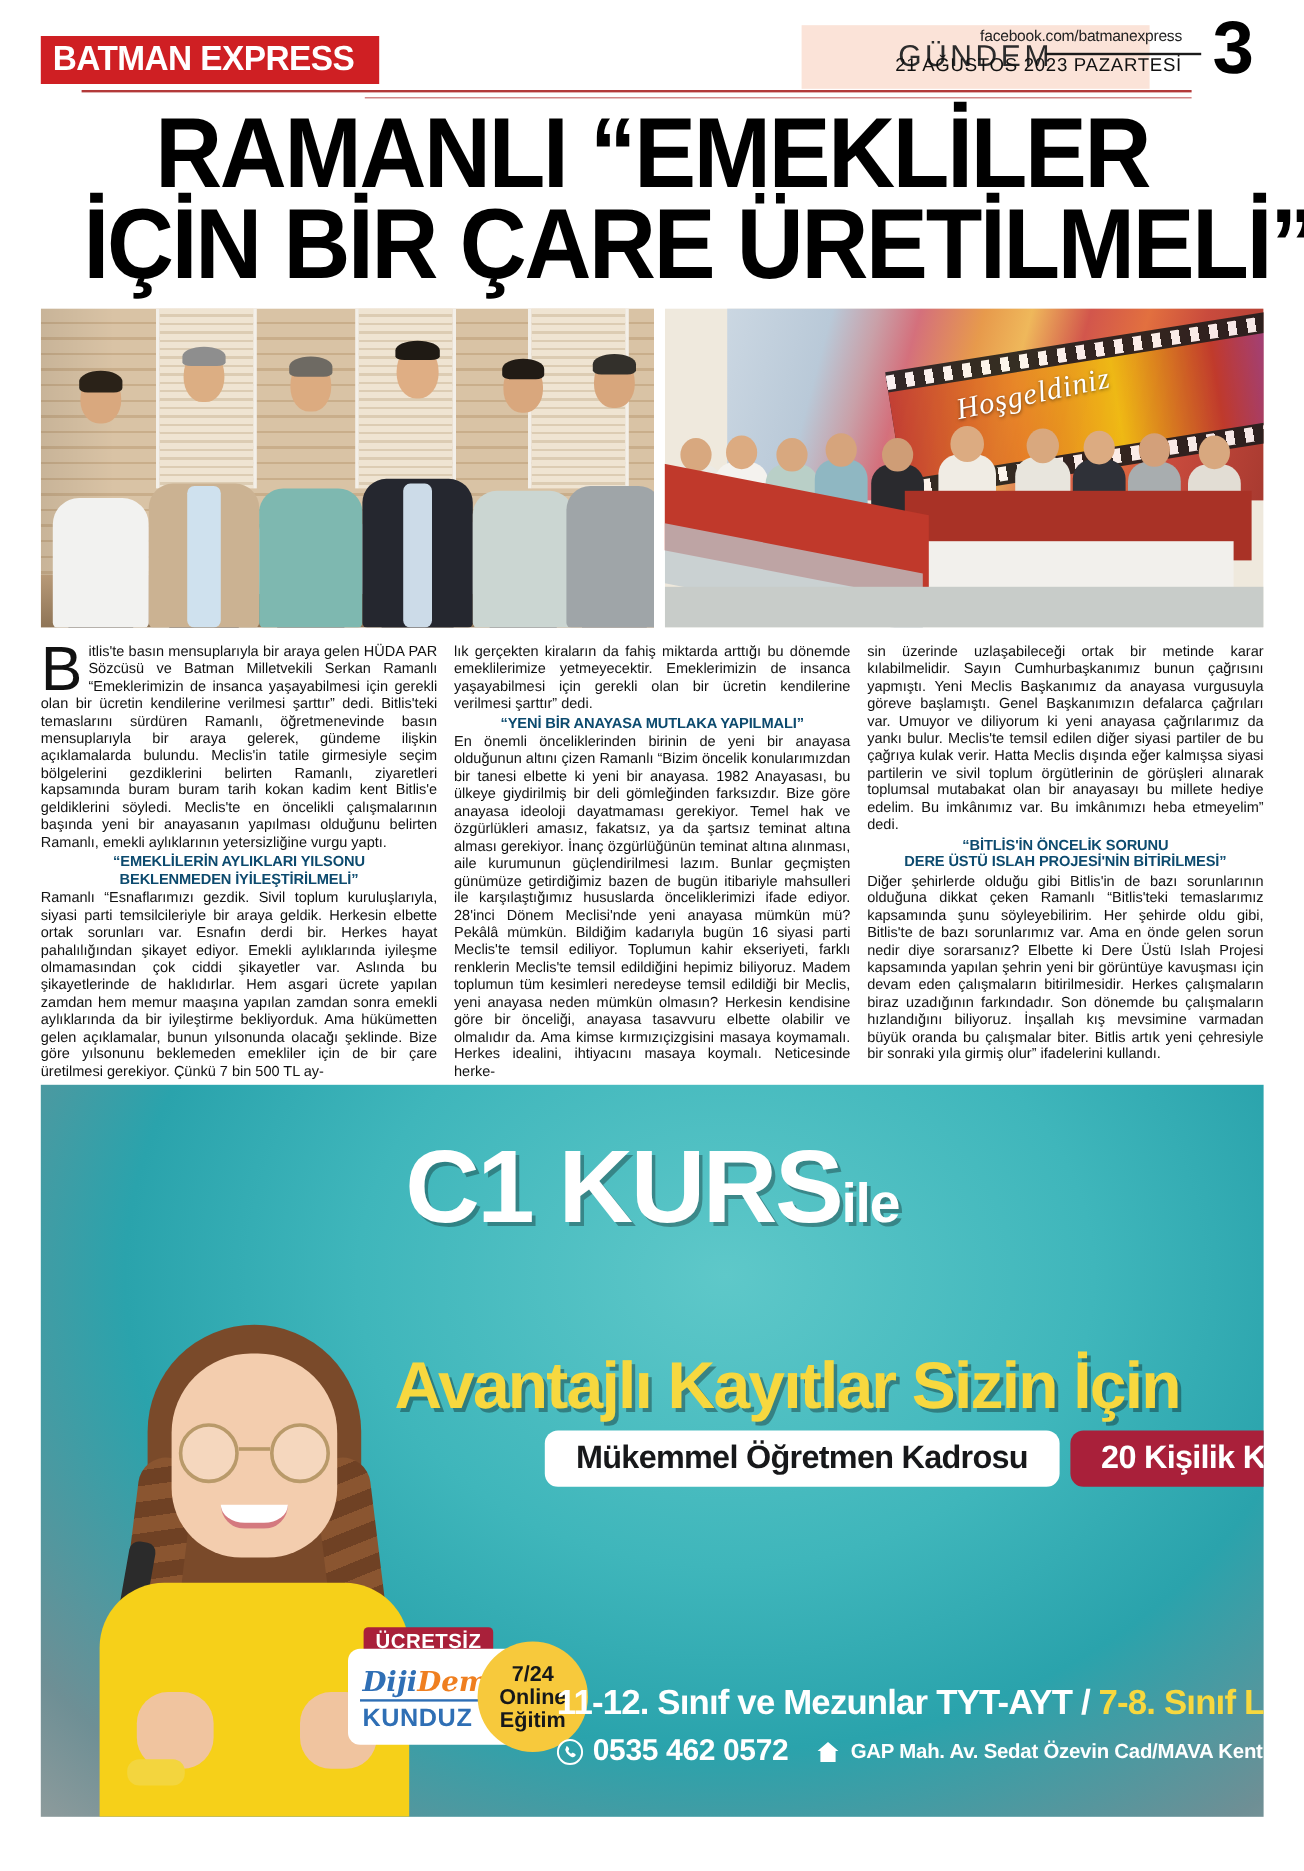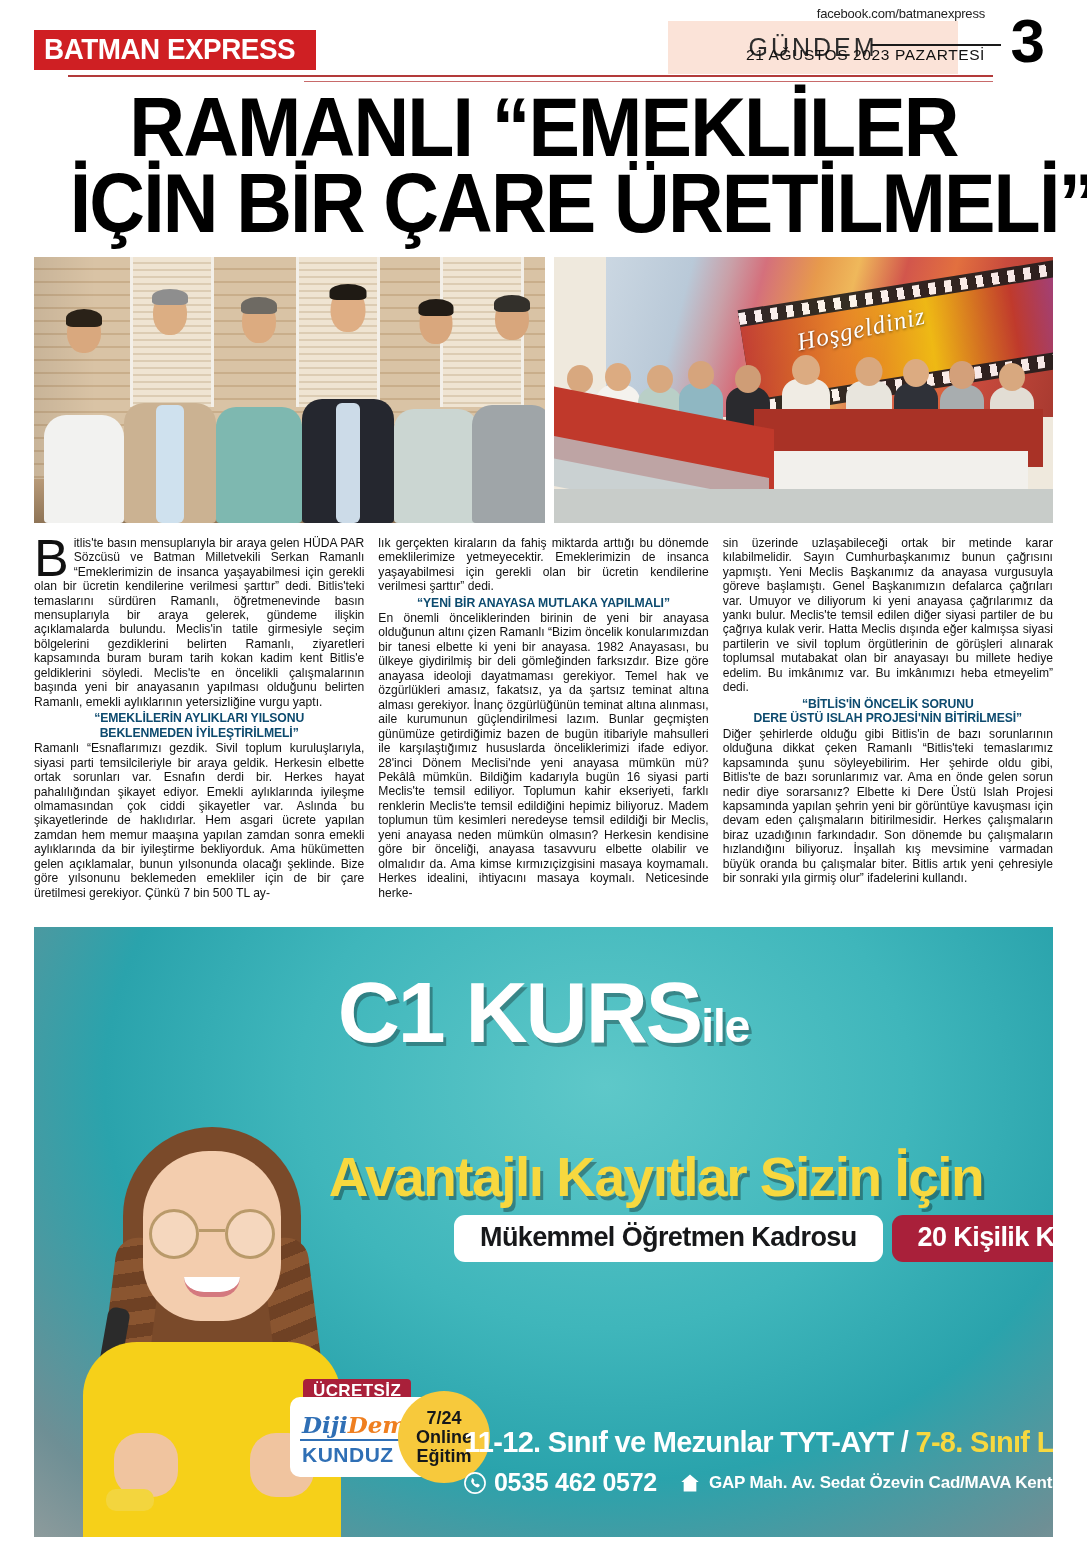--- a/index.html
+++ b/index.html
@@ -57,21 +57,21 @@
   }
   .section-tab span {
     font-size: 25px;
     letter-spacing: 3px;
     color: #2c2c2c;
     font-weight: 400;
   }
   .fb-line {
     position: absolute;
     right: 68px;
-    top: 6px;
+    top: 22px;
     font-size: 13px;
     color: #222;
     letter-spacing: -0.2px;
   }
   .date-line {
     position: absolute;
     right: 68px;
     top: 46px;
     font-size: 15.5px;
     color: #111;
@@ -267,21 +267,21 @@
     font-size: 12.2px;
     line-height: 14.5px;
     margin: 2px 0 1px;
     color: #0c4a6e;
     letter-spacing: -0.1px;
   }
 
   
   .advert {
     position: relative;
-    margin-top: 27px;
+    margin-top: 4px;
     height: 610px;
     background: radial-gradient(ellipse at 56% 26%, #5ec8c9 0%, #3fb6bb 38%, #2aa3ac 62%, #6e8f95 88%, #8d9b9c 100%);
     overflow: hidden;
   }
   .ad-title-1 {
     position: absolute; left: 0; right: 0; top: 42px;
     text-align: center;
     font-size: 86px; font-weight: bold; color: #fff;
     letter-spacing: -2px; line-height: 1;
     text-shadow: 3px 4px 0 rgba(0,0,0,.30);

